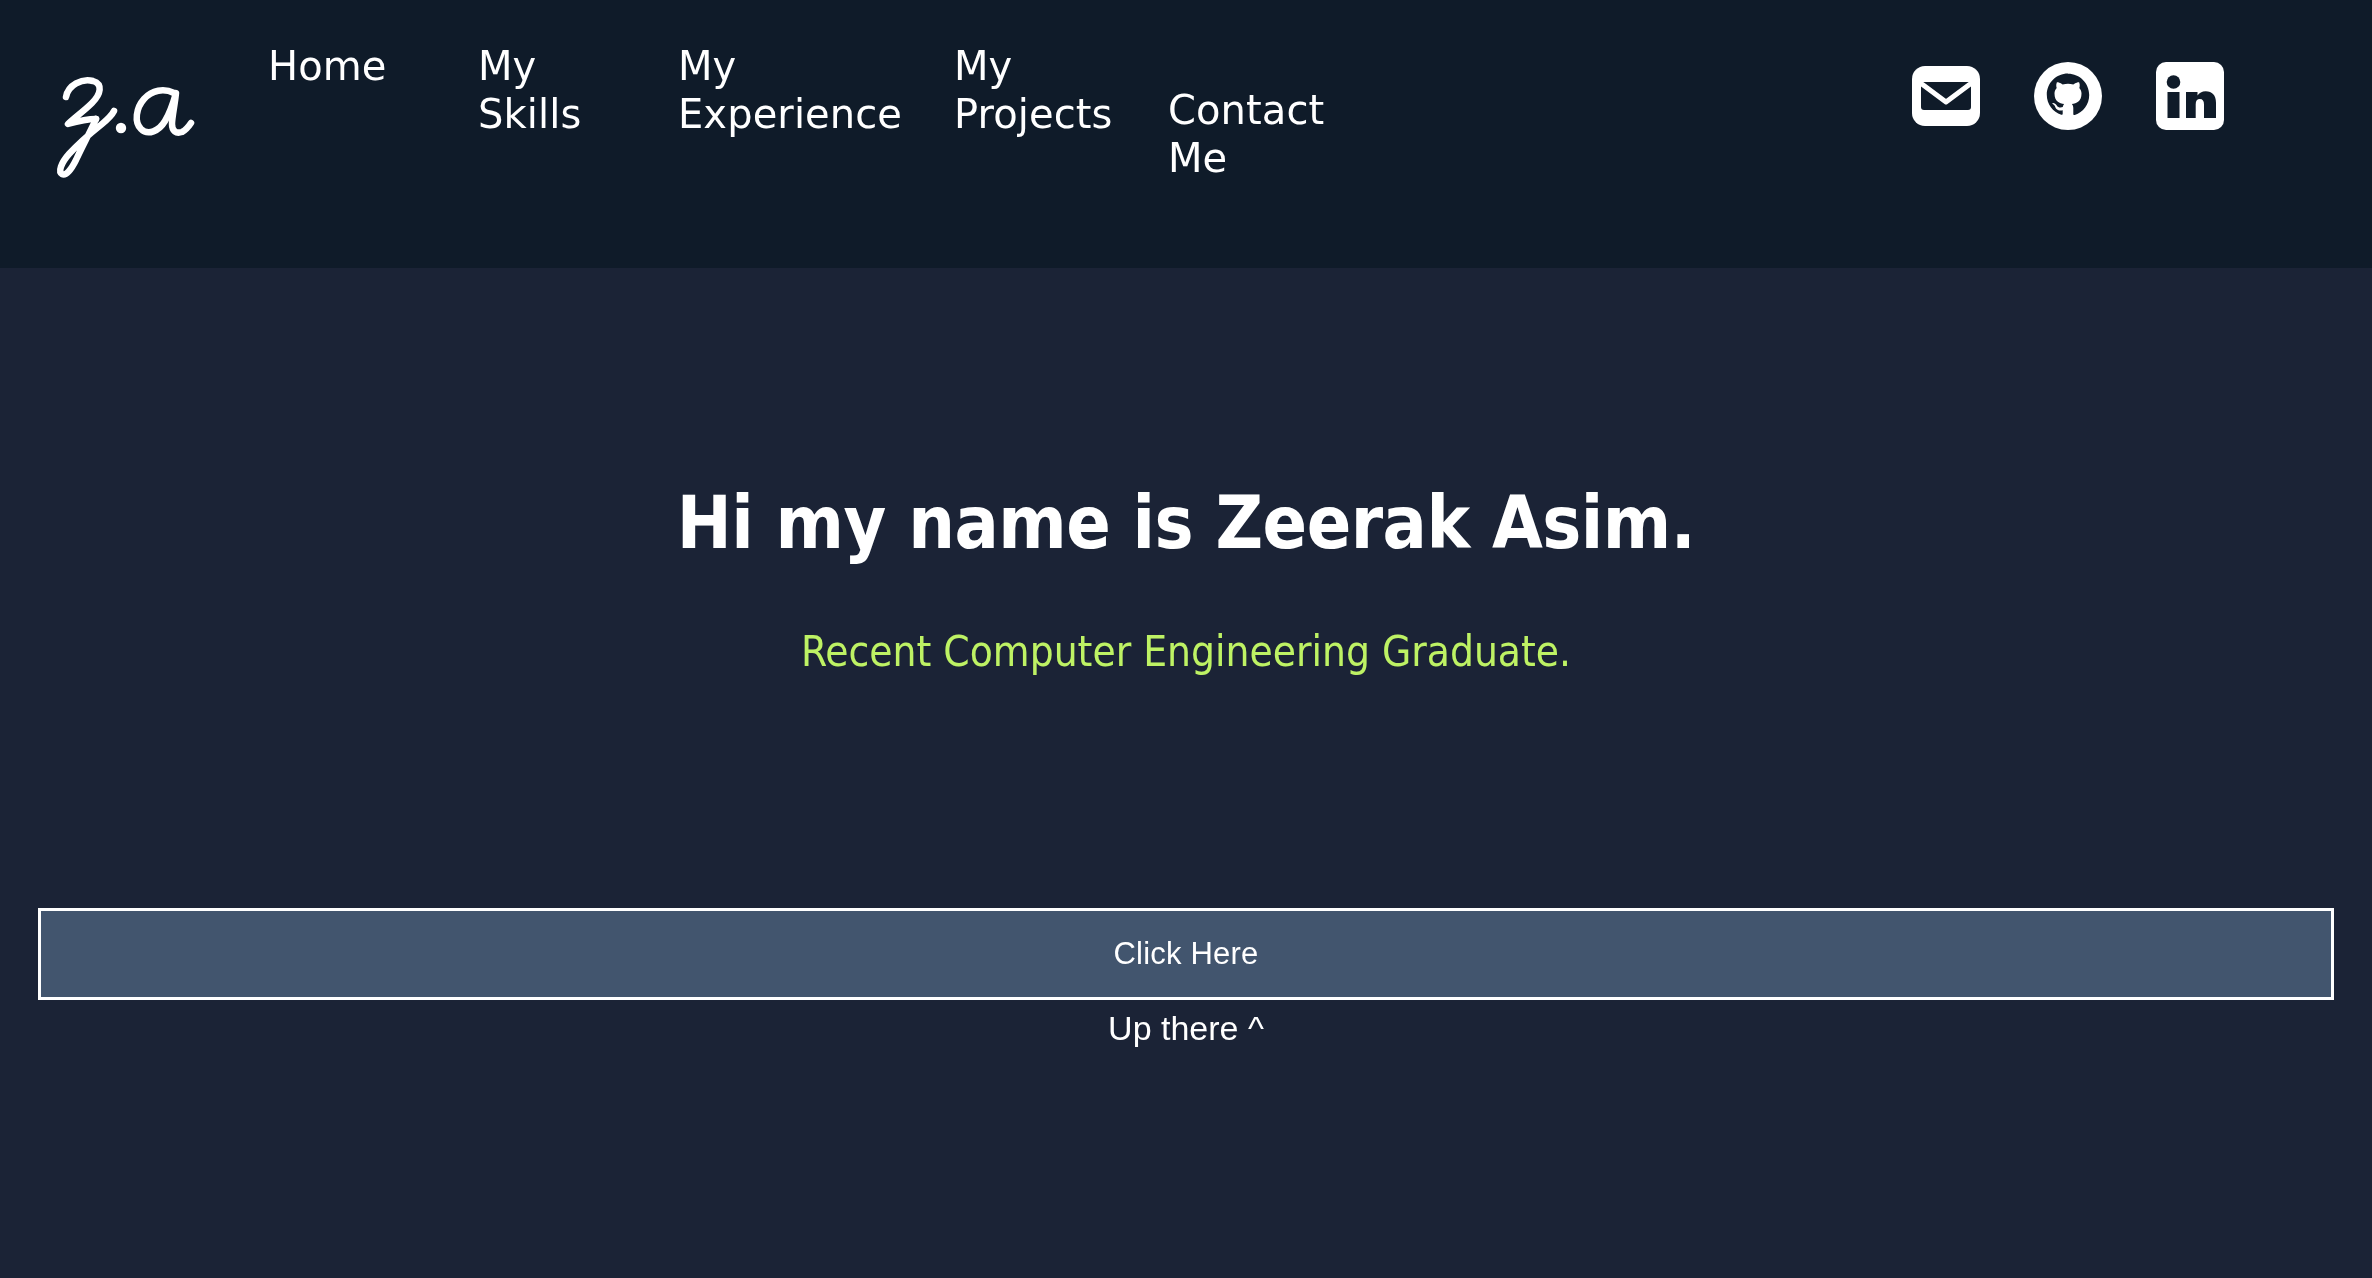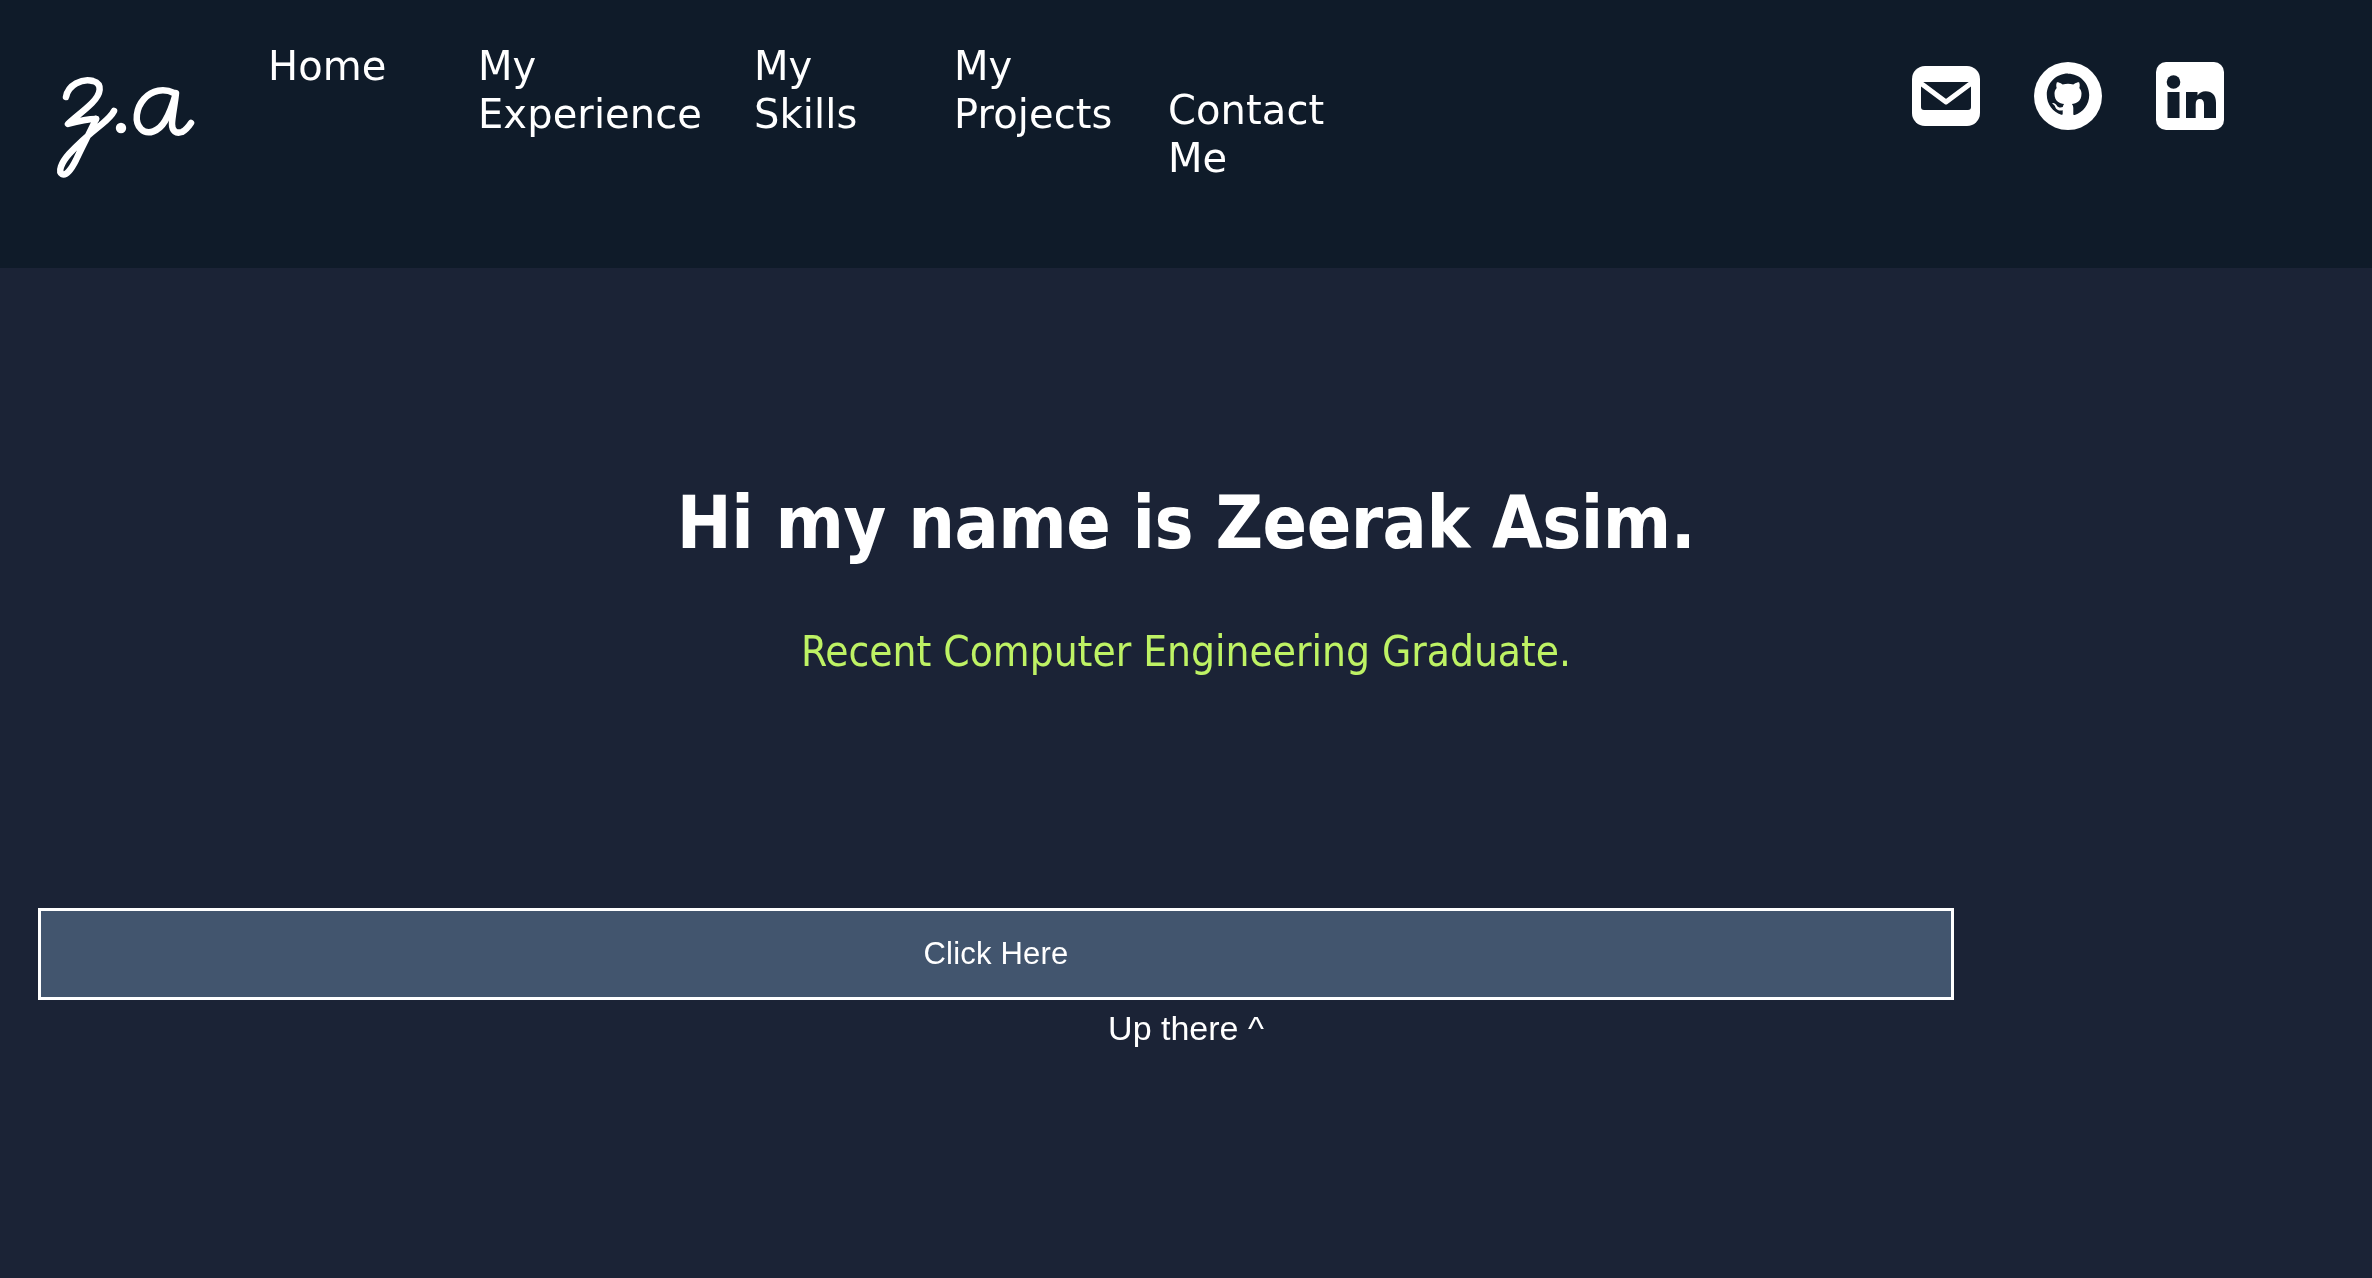--- a/index.html
+++ b/index.html
@@ -117,21 +117,21 @@
     font-stretch: condensed;
     font-size: 42px;
     font-weight: 400;
     line-height: 1.1;
   }
 
   .cta-wrap {
     position: absolute;
     left: 38px;
     top: 640px;
-    width: 1916px;
+    width: 2296px;
     box-sizing: border-box;
   }
   .cta-button {
     display: block;
     width: 100%;
     box-sizing: border-box;
     background: #42556e;
     border: 3px solid #ffffff;
     color: #ffffff;
     font-family: "Liberation Sans", sans-serif;
@@ -174,25 +174,25 @@
 
         <path d="M128 41 C118 36, 106 38, 98 47 C90 56, 88 70, 95 77 C102 84, 113 79, 119 69 C125 59, 128 48, 130 41 C129 52, 126 65, 126 72 C126 79, 130 82, 136 80 C140 78, 143 74, 145 71"></path>
       </g>
     </svg>
   </a>
 
   <nav class="main-nav">
     <div class="nav-item nav-item-home">
       <a class="nav-link" href="#">Home</a>
     </div>
+    <div class="nav-item nav-item-skills">
+      <a class="nav-link" href="#">My Skills</a>
+    </div>
     <div class="nav-item nav-item-experience">
       <a class="nav-link" href="#">My Experience</a>
-    </div>
-    <div class="nav-item nav-item-skills">
-      <a class="nav-link" href="#">My Skills</a>
     </div>
     <div class="nav-item nav-item-projects">
       <a class="nav-link" href="#">My Projects</a>
     </div>
     <div class="nav-item nav-item-contact">
       <a class="nav-link" href="#">Contact Me</a>
     </div>
   </nav>
 
   <div class="social-links">

